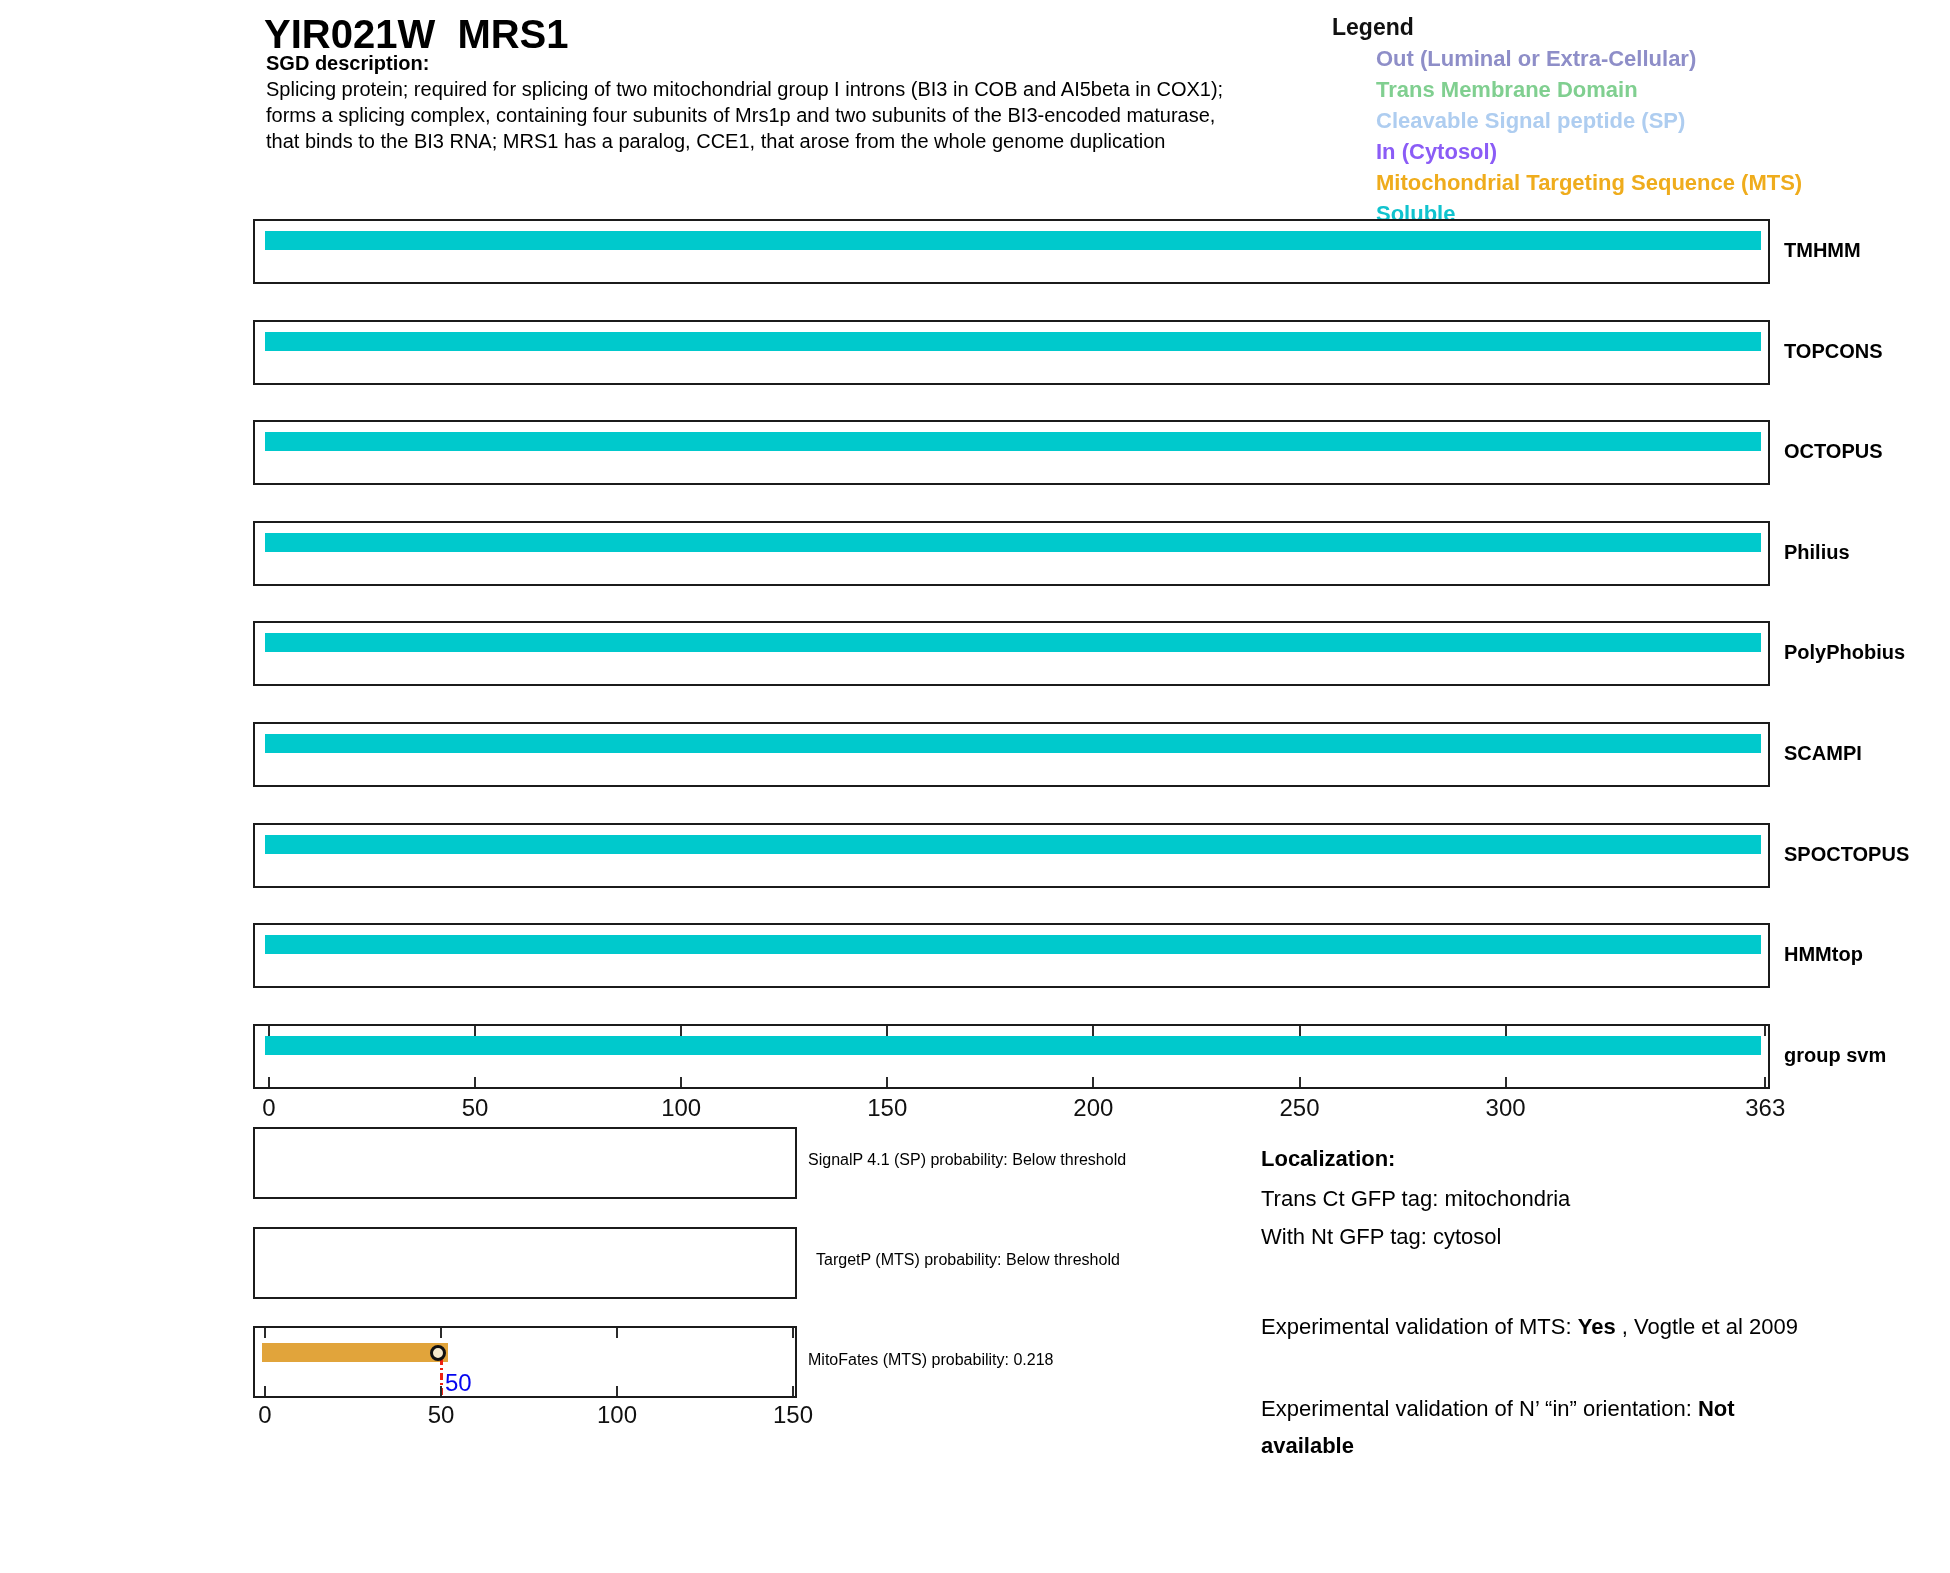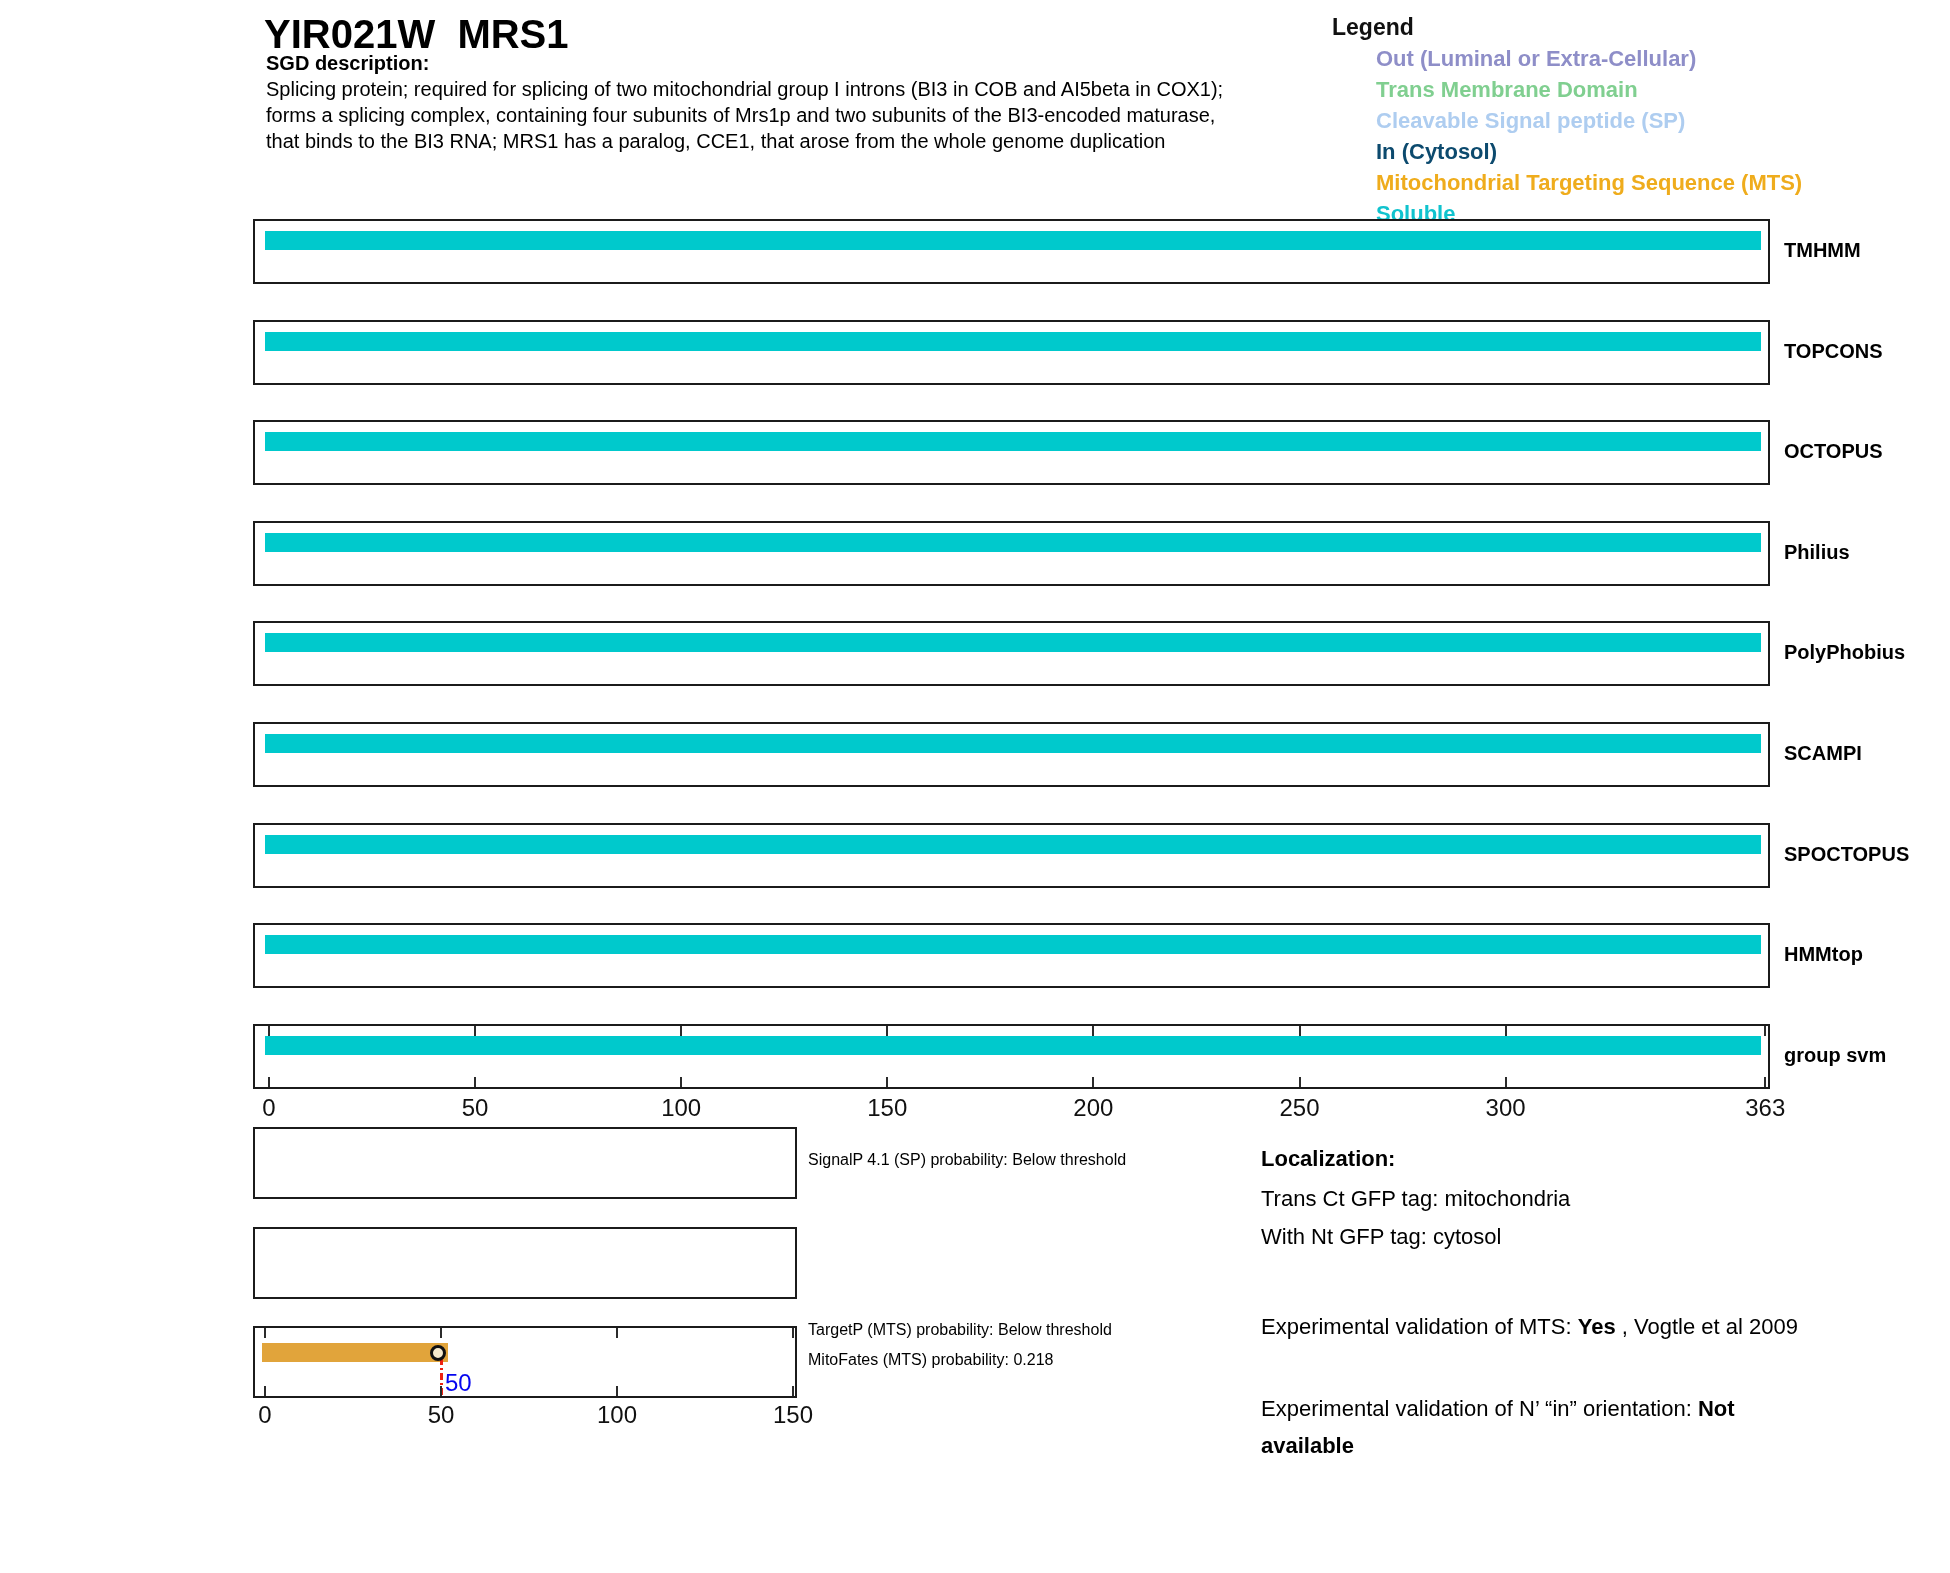--- a/index.html
+++ b/index.html
@@ -30,21 +30,21 @@
   #mf-axis-row{top:1401px;}
   .axlab{position:absolute;top:0;transform:translateX(-50%);font-size:24px;color:#111;}
 
   .sbox{position:absolute;left:253px;width:544px;height:72px;border:2px solid #1b1b1b;background:#fff;}
   #signalp-box{top:1127px;}
   #targetp-box{top:1227px;}
   #mitofates-box{top:1326px;}
 
   .plabel{position:absolute;left:808px;font-size:16px;white-space:nowrap;text-align:center;}
   #signalp-label{top:1151px;}
-  #targetp-label{top:1321px;}
+  #targetp-label{top:1251px;margin-left:8px;}
   #mitofates-label{top:1351px;}
 
   .mf-bar{position:absolute;top:15px;height:19px;}
   .mf-circle{position:absolute;top:17px;width:16px;height:16px;border:3px solid #101010;border-radius:50%;background:#F6E9CB;}
   .mf-line{position:absolute;width:3px;
            background:repeating-linear-gradient(to bottom,#EE2211 0 7px,transparent 7px 10px,#EE2211 10px 12px,transparent 12px 15px);}
   .mf-50{position:absolute;top:41px;font-size:24px;color:#0505EF;}
 
   .rc{position:absolute;left:1261px;font-size:22px;white-space:nowrap;}
   #loc-title{top:1146px;font-weight:700;}
@@ -65,21 +65,21 @@
     <div>Splicing protein; required for splicing of two mitochondrial group I introns (BI3 in COB and AI5beta in COX1);</div>
     <div>forms a splicing complex, containing four subunits of Mrs1p and two subunits of the BI3-encoded maturase,</div>
     <div>that binds to the BI3 RNA; MRS1 has a paralog, CCE1, that arose from the whole genome duplication</div>
   </div>
 
   <div class="legend">
     <div class="lg-title">Legend</div>
     <div class="lg-item" style="color: rgb(142, 142, 200);">Out (Luminal or Extra-Cellular)</div>
     <div class="lg-item" style="color: rgb(128, 207, 144);">Trans Membrane Domain</div>
     <div class="lg-item" style="color: rgb(174, 205, 240);">Cleavable Signal peptide (SP)</div>
-    <div class="lg-item" style="color: #0c4a6e;">In (Cytosol)</div>
+    <div class="lg-item" style="color: #8b5cf6;">In (Cytosol)</div>
     <div class="lg-item" style="color: rgb(239, 172, 28);">Mitochondrial Targeting Sequence (MTS)</div>
     <div class="lg-item" style="color: rgb(16, 195, 206);">Soluble</div>
   </div>
 
   <div class="track" style="top:219px">
     <div class="tbox">
       <div class="tbar" style="background-color: rgb(0, 201, 204);"></div>
     </div>
     <div class="tlabel">TMHMM</div>
   </div>

